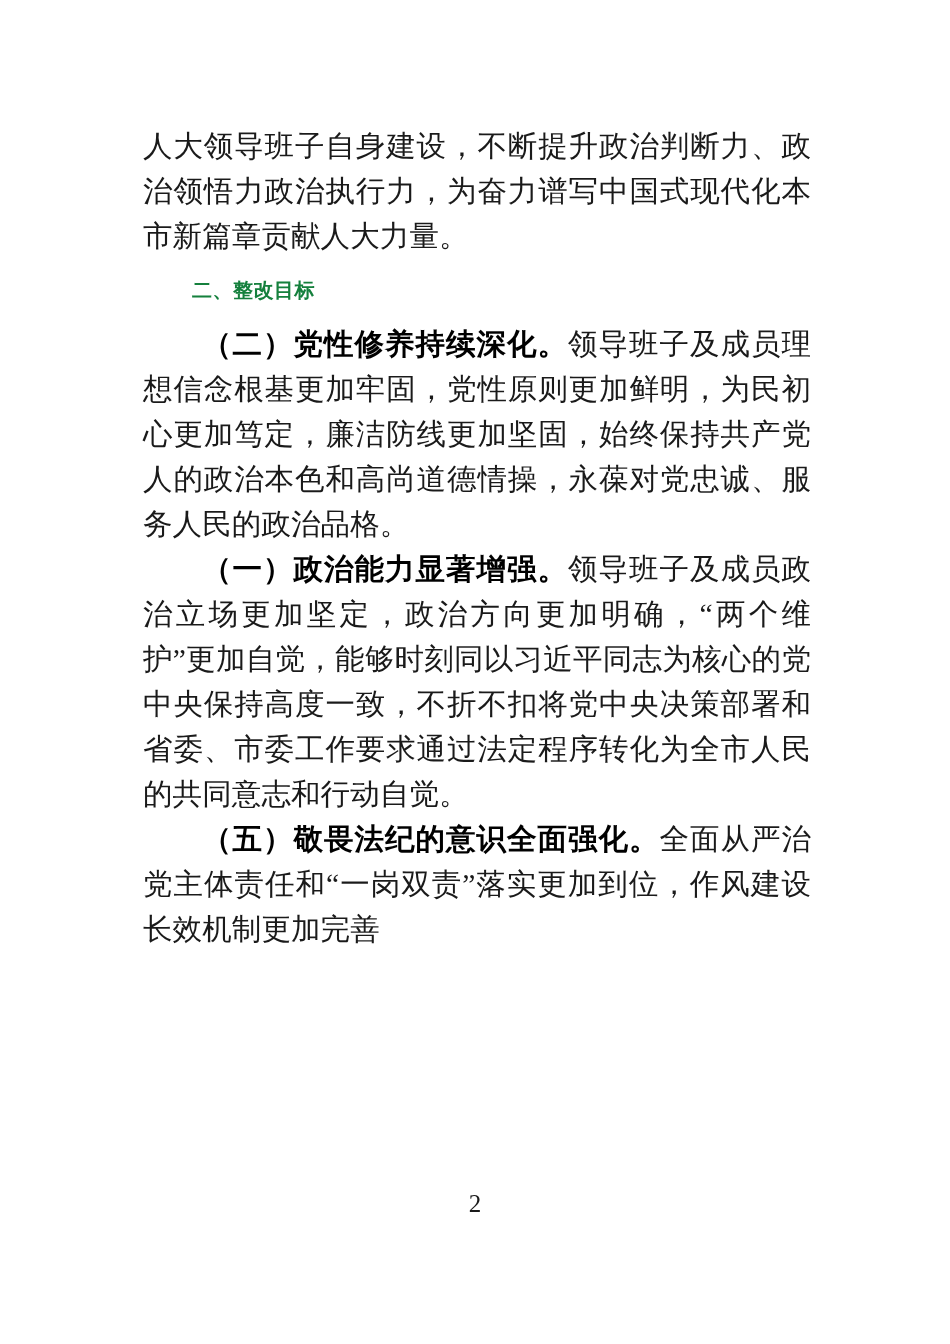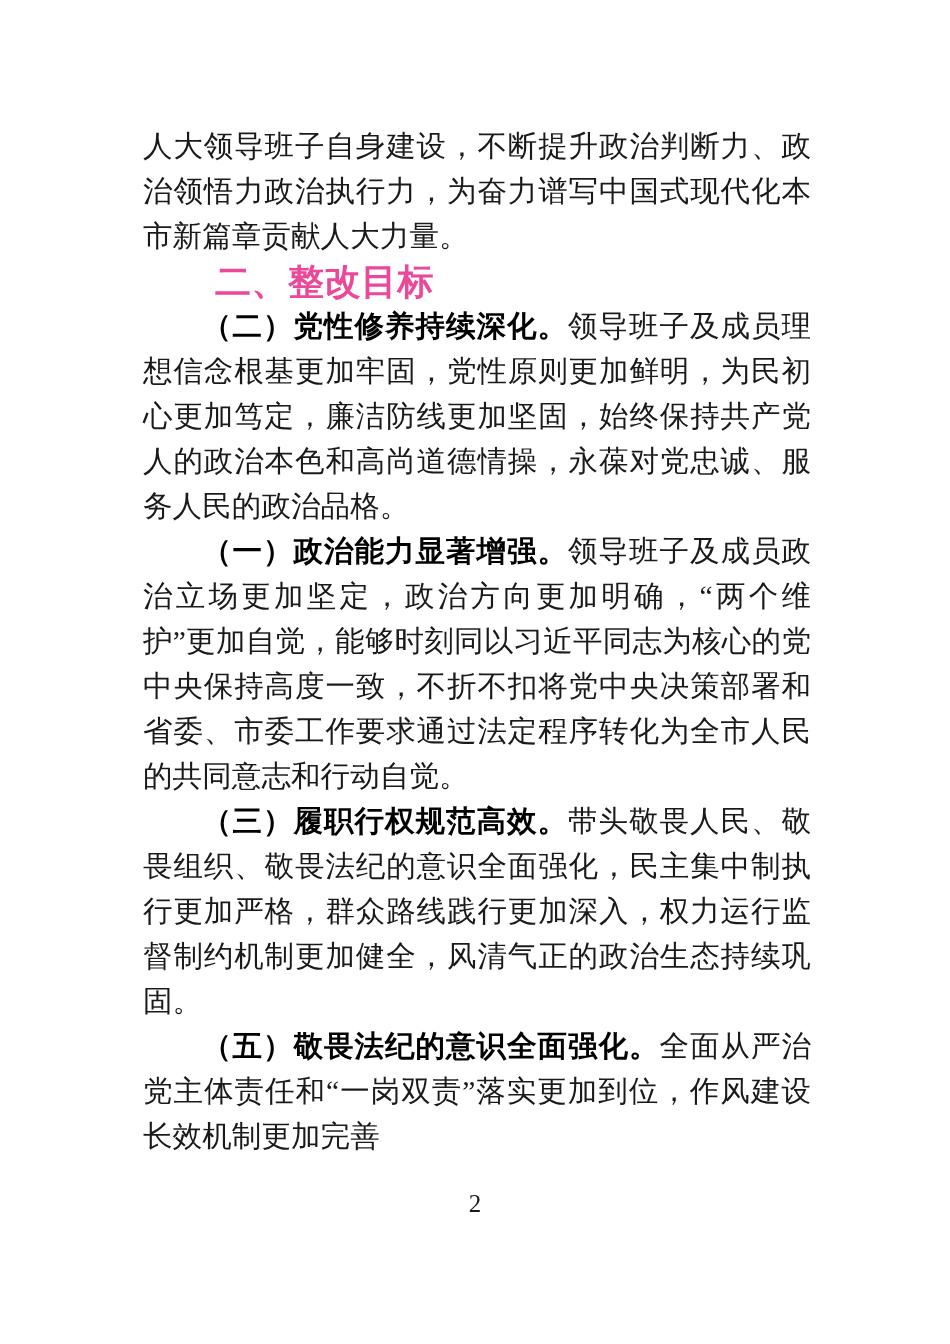--- a/index.html
+++ b/index.html
@@ -40,26 +40,26 @@
     word-break: break-all;
   }
 
   .para.indent {
     text-indent: 2em;
   }
 
   
   .heading-1 {
     font-family: "Liberation Sans", "DejaVu Sans", sans-serif;
-    font-size: 36px;
+    font-size: 20px;
     line-height: 45px;
     font-weight: bold;
-    color: #ec4899;
+    color: #15803d;
     text-indent: 2em;
-    margin: 0;
+    margin: 9px;
     letter-spacing: 0.5px;
   }
 
   
   .runin {
     font-weight: bold;
     color: #000000;
   }
 
   .page-number {
@@ -81,21 +81,20 @@
   <div class="text-column">
 
     <p class="para">人大领导班子自身建设，不断提升政治判断力、政治领悟力政治执行力，为奋力谱写中国式现代化本市新篇章贡献人大力量。</p>
 
     <p class="heading-1">二、整改目标</p>
 
     <p class="para indent"><span class="runin">（二）党性修养持续深化。</span><span>领导班子及成员理想信念根基更加牢固，党性原则更加鲜明，为民初心更加笃定，廉洁防线更加坚固，始终保持共产党人的政治本色和高尚道德情操，永葆对党忠诚、服务人民的政治品格。</span></p>
 
     <p class="para indent"><span class="runin">（一）政治能力显著增强。</span><span>领导班子及成员政治立场更加坚定，政治方向更加明确，“两个维护”更加自觉，能够时刻同以习近平同志为核心的党中央保持高度一致，不折不扣将党中央决策部署和省委、市委工作要求通过法定程序转化为全市人民的共同意志和行动自觉。</span></p>
 
-    <p class="para indent"><span class="runin">（三）履职行权规范高效。</span><span>带头敬畏人民、敬畏组织、敬畏法纪的意识全面强化，民主集中制执行更加严格，群众路线践行更加深入，权力运行监督制约机制更加健全，风清气正的政治生态持续巩固。</span></p>
 
 
     <p class="para indent"><span class="runin">（五）敬畏法纪的意识全面强化。</span><span>全面从严治党主体责任和“一岗双责”落实更加到位，作风建设长效机制更加完善</span></p>
 
   </div>
 
   <div class="page-number">2</div>
 
 </div>
 

